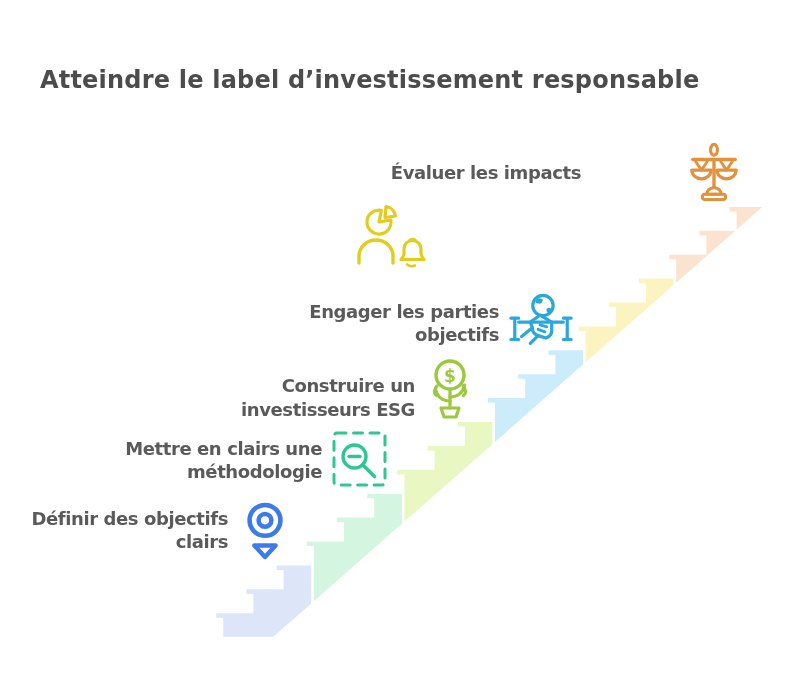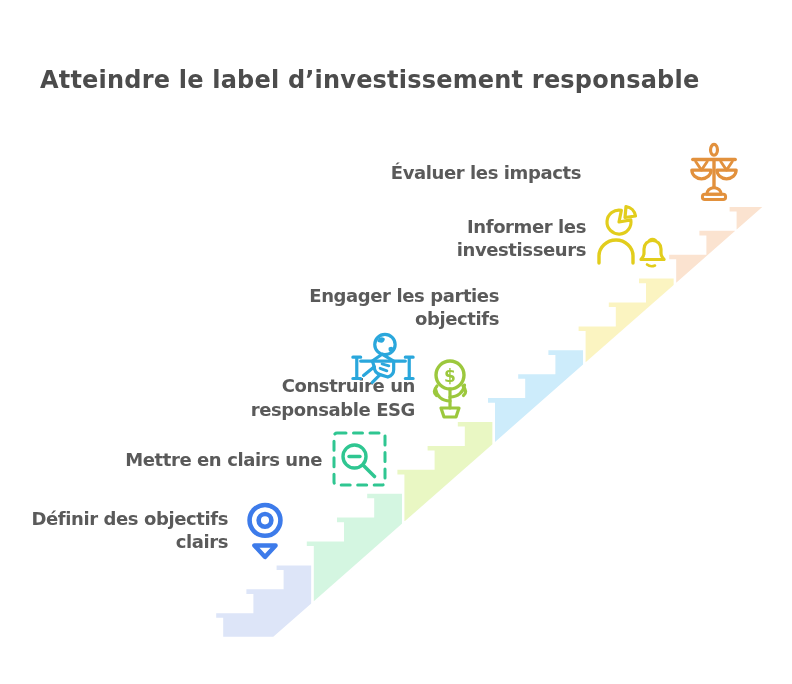--- a/index.html
+++ b/index.html
@@ -21,21 +21,21 @@
   .lbl span{display:block;}
   .icon{flex:0 0 auto;color:var(--c);}
   .icon svg{display:block;}
   .icon svg *{vector-effect:non-scaling-stroke;}
   .stroked{fill:none;stroke:currentColor;stroke-linecap:round;stroke-linejoin:round;}
   .dollar{font-weight:700;font-size:17px;font-family:"DejaVu Sans","Liberation Sans",sans-serif;}
   
   .s1{left:-12px;top:496px;} .s1 .icon{margin-left:10px;}
   .s2{left:82px;top:428px;}  .s2 .icon{margin-left:9px;}
   .s3{left:175px;top:355px;align-items:flex-end;} .s3 .icon{margin-left:8px;}
-  .s4{left:259px;top:284px;flex-direction:column;} .s4 .icon{margin-left:8px;}
+  .s4{left:259px;top:292px;} .s4 .icon{margin-left:8px;}
   .s5{left:346px;top:204px;} .s5 .icon{margin-left:7px;}
   .s6{left:341px;top:142px;} .s6 .icon{margin-left:106px;}
 </style>
 </head>
 <body>
 
 <div class="canvas">
 
   <svg id="stairs" width="792" height="684" viewBox="0 0 792 684">
       <path d="M 222.0,638 V 619.0 H 215.0 V 612.0 H 252.2 V 595.1 H 245.2 V 588.1 H 282.4 V 571.2 H 275.4 V 564.2 H 312.6 V 603.9 L 273.8,638 Z" fill="#dde5f8"></path>
@@ -58,35 +58,36 @@
         <circle class="stroked" cx="28" cy="24" r="16" stroke-width="4.6"></circle>
         <circle class="stroked" cx="28" cy="24" r="6.6" stroke-width="4.6"></circle>
         <path class="stroked" d="M 17,50 H 39 L 28,62 Z" stroke-width="4.4"></path>
       </svg>
     </div>
   </div>
 
   <div class="step s2" style="--c: #2fc691;">
     <div class="lbl">
       <span>Mettre en clairs une</span>
+      <span>méthodologie</span>
     </div>
     <div class="icon">
       <svg width="60" height="64" viewBox="0 0 60 64">
         <rect class="stroked" x="3" y="5" width="51" height="52" rx="3" stroke-width="3" stroke-dasharray="9 7.5"></rect>
         <circle class="stroked" cx="23.5" cy="28.5" r="11.5" stroke-width="3.4"></circle>
         <path class="stroked" d="M 18,28.5 H 29" stroke-width="3.4"></path>
         <path class="stroked" d="M 32,37 L 43.5,48.5" stroke-width="3.6"></path>
       </svg>
     </div>
   </div>
 
   <div class="step s3" style="--c: #9cc83d;">
     <div class="lbl">
       <span>Construire un</span>
-      <span>responsable ESG</span>
+      <span>investisseurs ESG</span>
     </div>
     <div class="icon">
       <svg width="54" height="66" viewBox="0 0 54 66">
         <circle class="stroked" cx="27" cy="20" r="14" stroke-width="3.4"></circle>
         <path class="stroked" d="M 14,31 q -5,6 -0.5,9.5" stroke-width="3.2"></path>
         <path class="stroked" d="M 40,31 q 5,6 0.5,9.5" stroke-width="3.2"></path>
         <text class="dollar" x="27" y="26.5" text-anchor="middle" fill="currentColor">$</text>
         <path class="stroked" d="M 27,34 V 53" stroke-width="3.2"></path>
         <path class="stroked" d="M 27,46 C 19,46 13.5,41 12.5,34" stroke-width="3.2"></path>
         <path class="stroked" d="M 27,42 C 35,42 40.5,37 41.5,30" stroke-width="3.2"></path>
@@ -109,24 +110,20 @@
         <path class="stroked" d="M 4,26 H 12 M 8,26 V 48 M 4,48 H 12" stroke-width="3.2"></path>
         <path class="stroked" d="M 58,26 H 66 M 62,26 V 48 M 58,48 H 66" stroke-width="3.2"></path>
         <path class="stroked" d="M 24,30 L 34,23 L 46,30 V 39 Q 46,44.5 40,46.5 L 32,44 Q 26,42 26,36 Z" stroke-width="3.2"></path>
         <path class="stroked" d="M 34,33 l 7,2 M 32,37.5 l 7,2.6" stroke-width="2.8"></path>
         <path class="stroked" d="M 26,36 L 15,45 M 32,44 L 24,52" stroke-width="3.2"></path>
       </svg>
     </div>
   </div>
 
   <div class="step s5" style="--c: #e2cd1c;">
-    <div class="lbl">
-      <span>Informer les</span>
-      <span>investisseurs</span>
-    </div>
     <div class="icon">
       <svg width="78" height="68" viewBox="0 0 78 68">
         <path class="stroked" d="M 28.4,6.3 A 12,12 0 1 0 37.8,15.9 L 26,18 Z" stroke-width="3.2"></path>
         <path class="stroked" d="M 33,2.5 A 11.5,11.5 0 0 1 42.5,12 L 32,13.5 Z" stroke-width="3.2"></path>
         <path class="stroked" d="M 6,59 V 52 A 17,16 0 0 1 40,52 V 59" stroke-width="3.4"></path>
         <path class="stroked" d="M 51,49 V 45 A 8.5,8.5 0 0 1 68,45 V 49 Q 68,52.5 71,55.5 H 48 Q 51,52.5 51,49 Z" stroke-width="3.2"></path>
         <path class="stroked" d="M 56.5,36 Q 59.5,34.2 62.5,36" stroke-width="2.6"></path>
         <path class="stroked" d="M 54,60.5 a 6.5,5 0 0 0 8,1" stroke-width="2.6"></path>
       </svg>
     </div>

